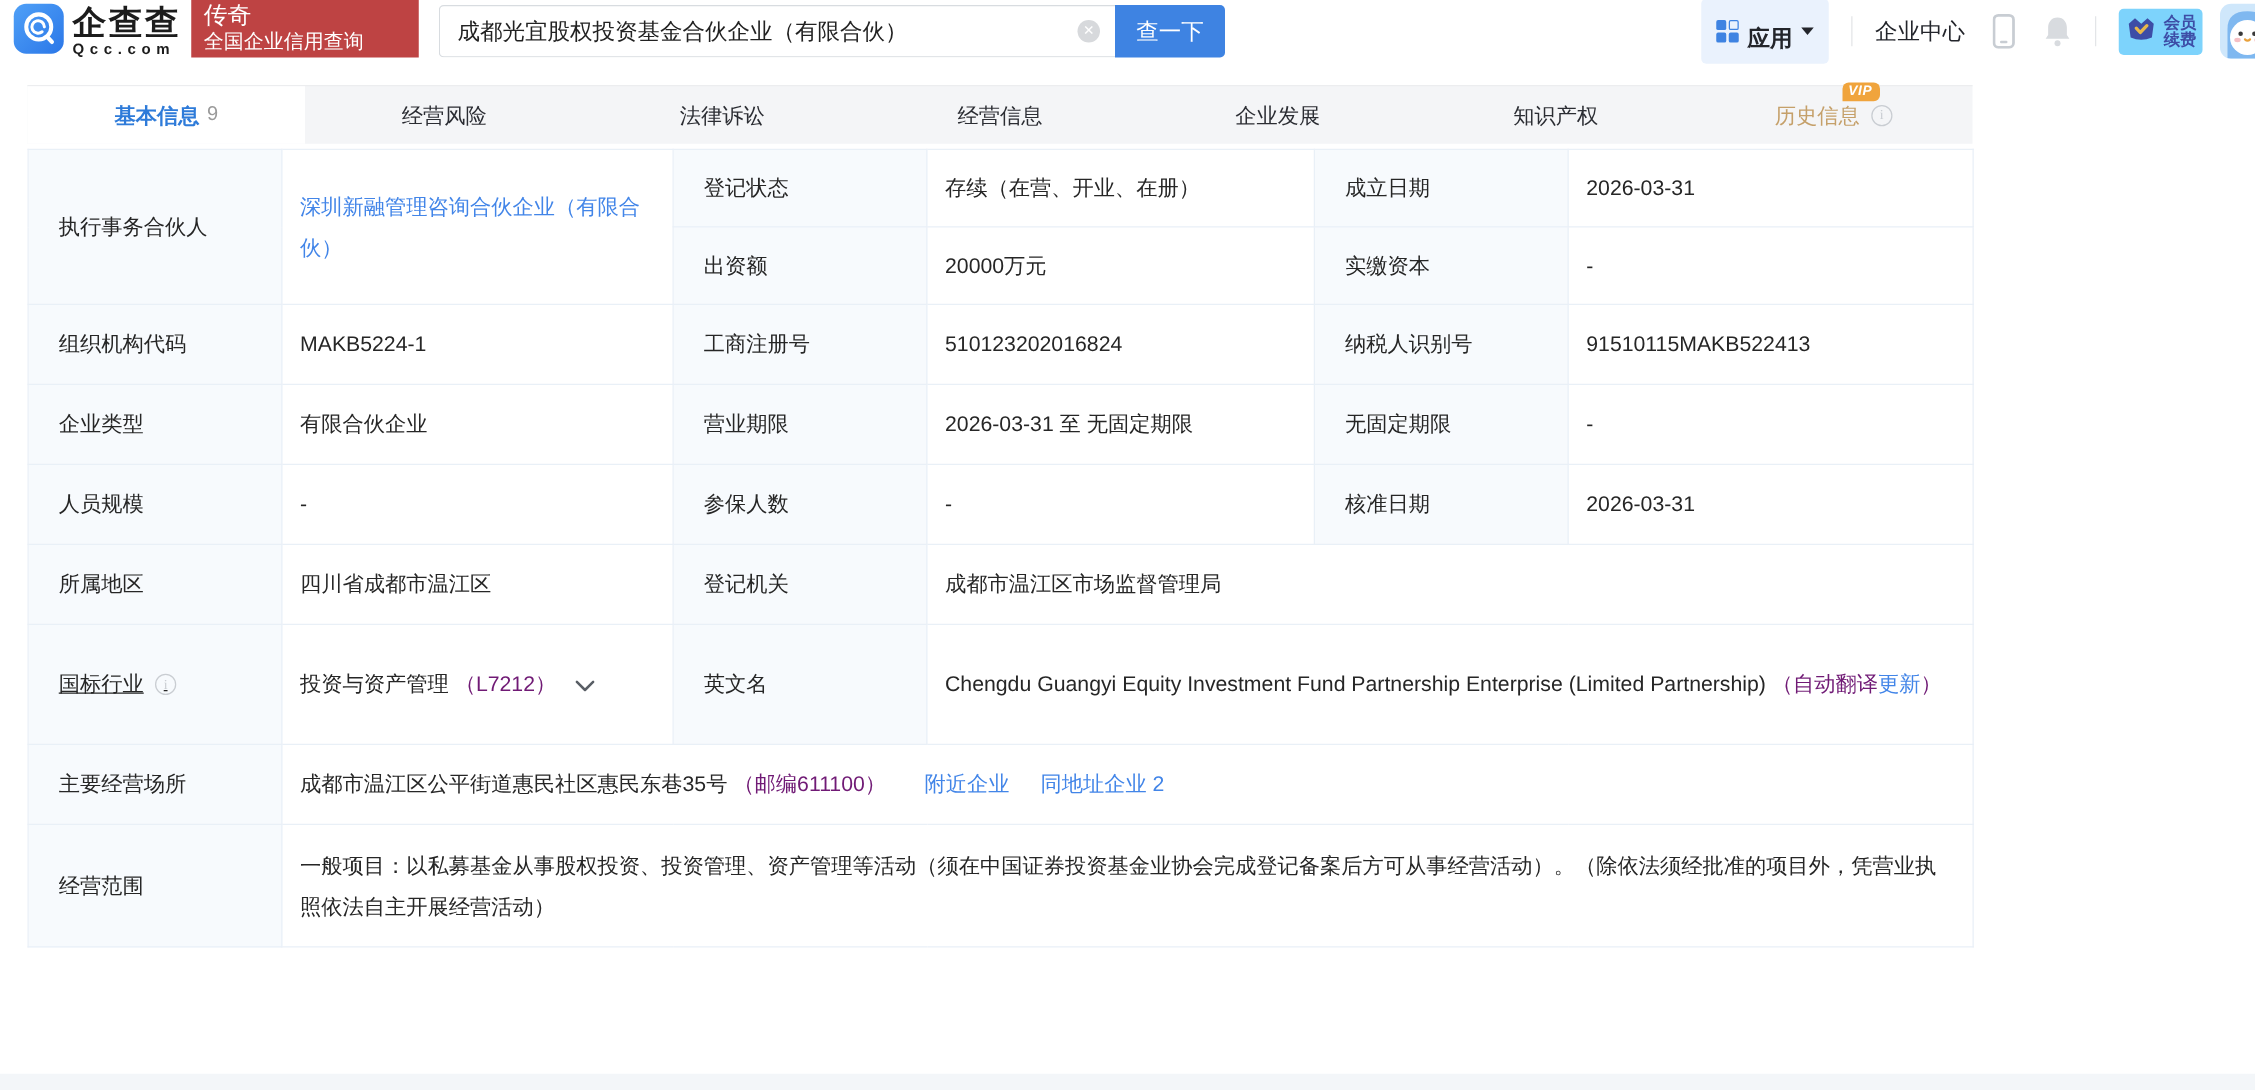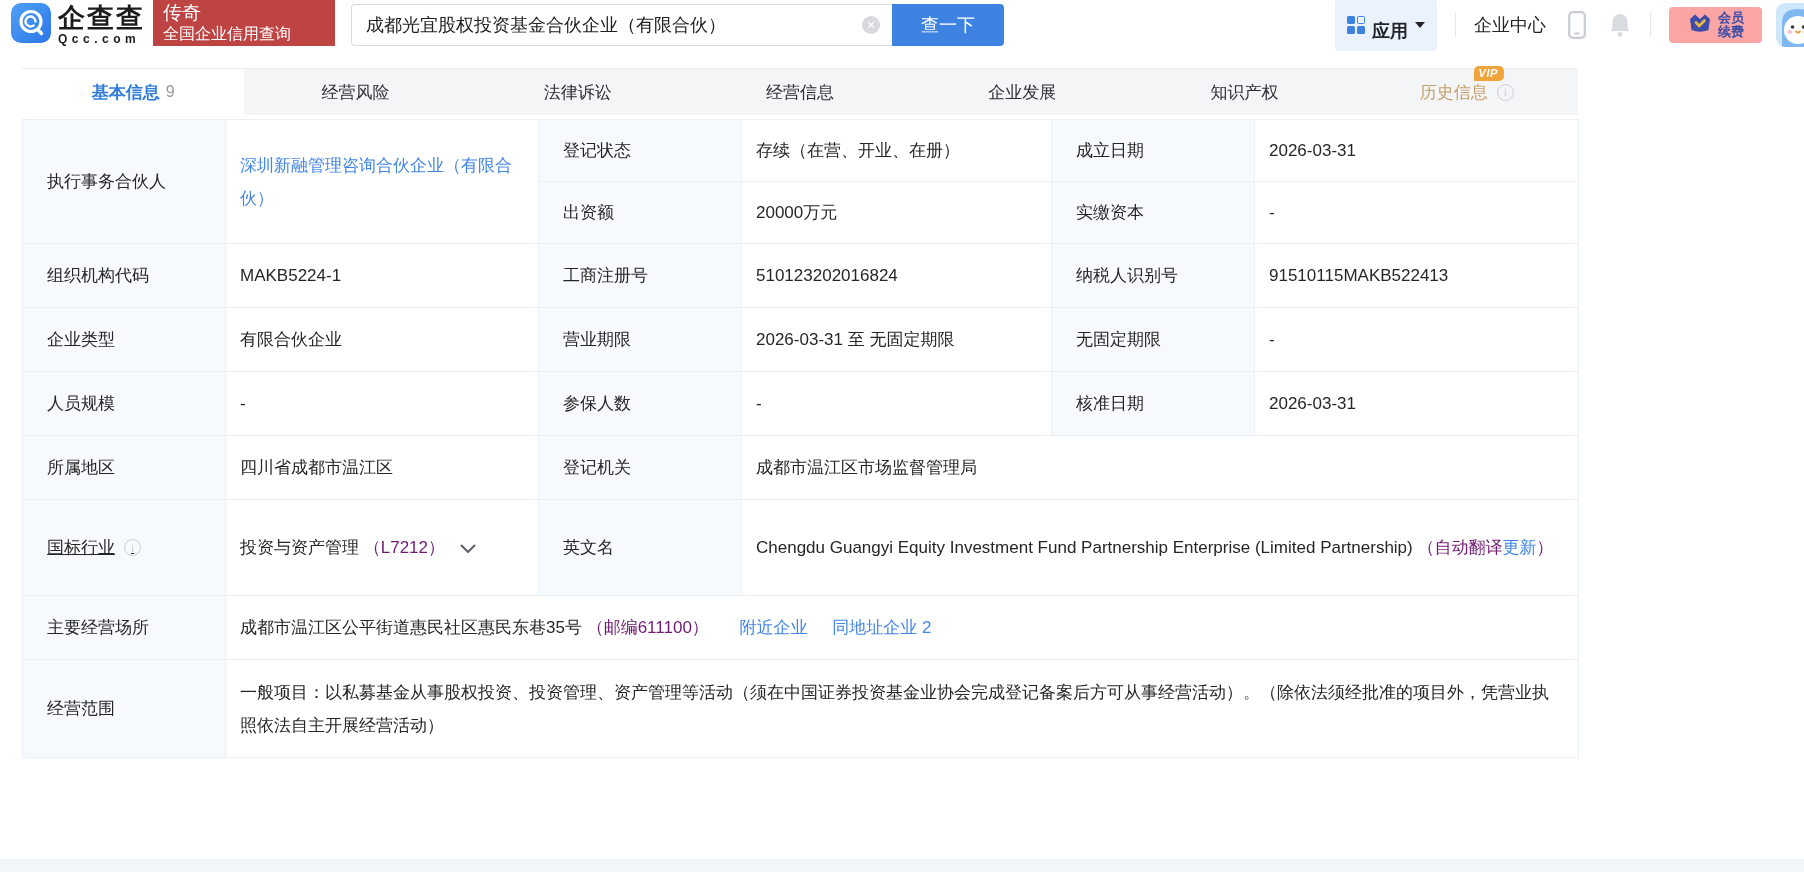--- a/index.html
+++ b/index.html
@@ -17,36 +17,36 @@
   .promo-l1 { font-size:19px; line-height:20px; }
   .promo-l2 { font-size:16px; line-height:22px; }
   .search-group { display:flex; margin-left:16px; align-items:center; }
   .search-field { position:relative; }
   .search-input { width:541px; height:42px; border:1px solid #D8DCE0; border-right:none;
     border-radius:4px 0 0 4px; font-size:18px; color:#222; padding:0 40px 0 14px; outline:none;
     font-family:"Liberation Sans", sans-serif; }
   .clear-btn { position:absolute; right:12px; top:12px; width:18px; height:18px; border-radius:50%;
     background:#D7D9DC; color:#fff; font-size:11px; line-height:18px; text-align:center; cursor:pointer; }
   .clear-btn::after { content:"✕"; }
-  .search-btn { width:112px; height:42px; background:#3E83E2; border:none; border-radius:0 4px 4px 0;
+  .search-btn { width:88px; height:42px; background:#3E83E2; border:none; border-radius:0 4px 4px 0;
     color:#fff; font-size:18px; cursor:pointer; font-family:"Liberation Sans", sans-serif; }
   .header-right { margin-left:auto; display:flex; align-items:center; }
   .apps-pill { display:flex; align-items:center; background:#EAF2FD; border-radius:4px;
     padding:8px 12px; cursor:pointer; }
   .grid-icon { display:grid; grid-template-columns:8px 8px; grid-template-rows:8px 8px; gap:2px; margin-right:7px; }
   .grid-icon span { background:#3E83E2; border-radius:1.5px; }
   .grid-icon span.hollow { background:transparent; border:1.5px solid #3E83E2; }
   .apps-label { font-size:18px; font-weight:bold; color:#23252b;margin-top:12px; }
   .caret-down { width:0; height:0; border-left:5px solid transparent; border-right:5px solid transparent;
     border-top:6px solid #23252b; margin-left:7px; }
   .v-divider { width:1px; height:24px; background:#E3E5E8; margin:0 18px; }
   .center-link { font-size:18px; color:#23252b; cursor:pointer; }
   .hicon { margin-left:22px; cursor:pointer; display:flex; align-items:center; }
-  .member-badge { display:flex; align-items:center; background:#fca5a5; border-radius:4px;
-    padding:4px 18px; cursor:pointer; }
+  .member-badge { display:flex; align-items:center; background:#7dd3fc; border-radius:4px;
+    padding:4px 5px; cursor:pointer; }
   .member-text { font-size:13px; font-weight:bold; color:#3D4DA6; line-height:14px; margin-left:5px; }
   .avatar-box { width:44px; height:44px; border-radius:9px; background:#CFE7FB; margin-left:14px;
     margin-right:-16px; overflow:hidden; flex:none; cursor:pointer; }
 
   
   .tabbar { margin:18px 0 0 22px; width:1556px; height:47px; background:#F4F5F7;
     border-top:1px solid #ECEDEF; display:flex; }
   .tab { flex:1; display:flex; align-items:center; justify-content:center; font-size:17px;
     color:#2b2d33; cursor:pointer; position:relative; }
   .tab.active { background:#fff; color:#2E7BD9; font-weight:bold; }

